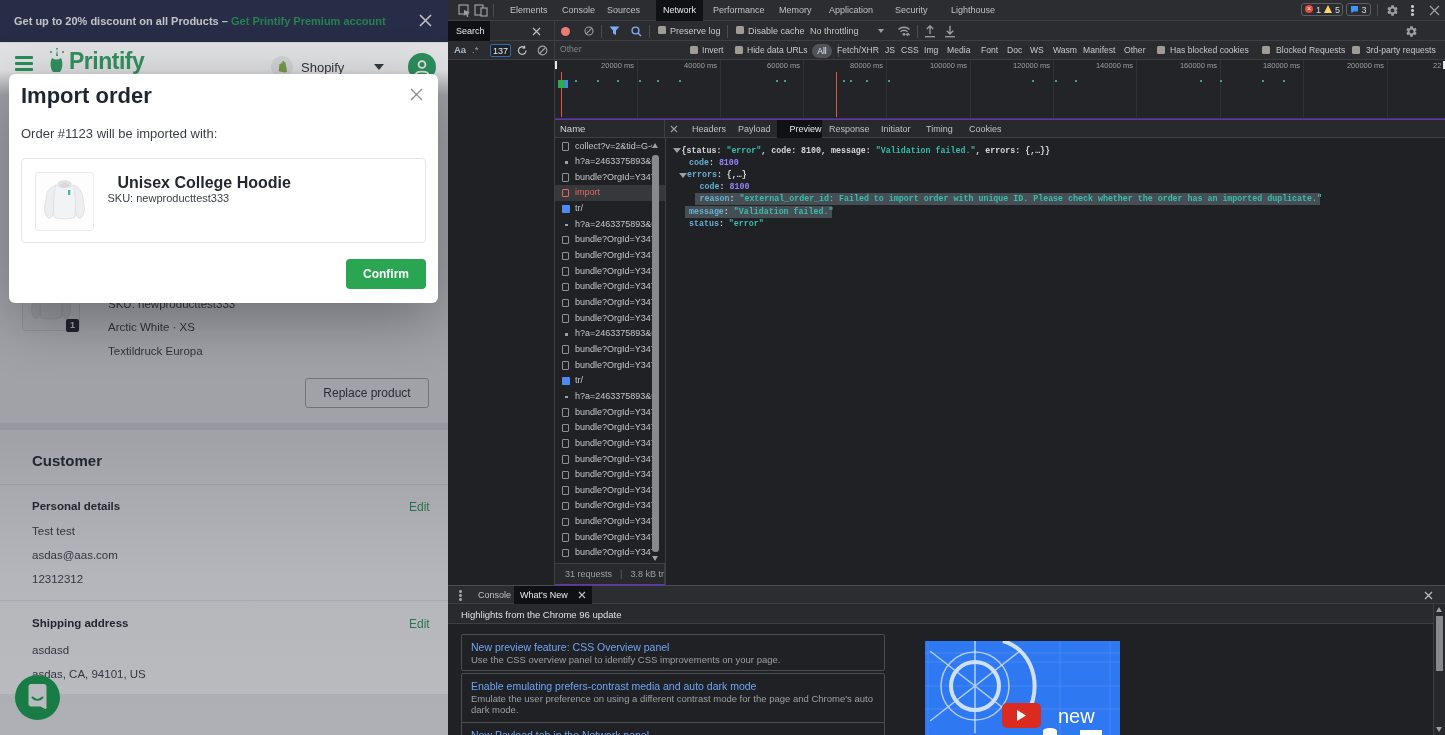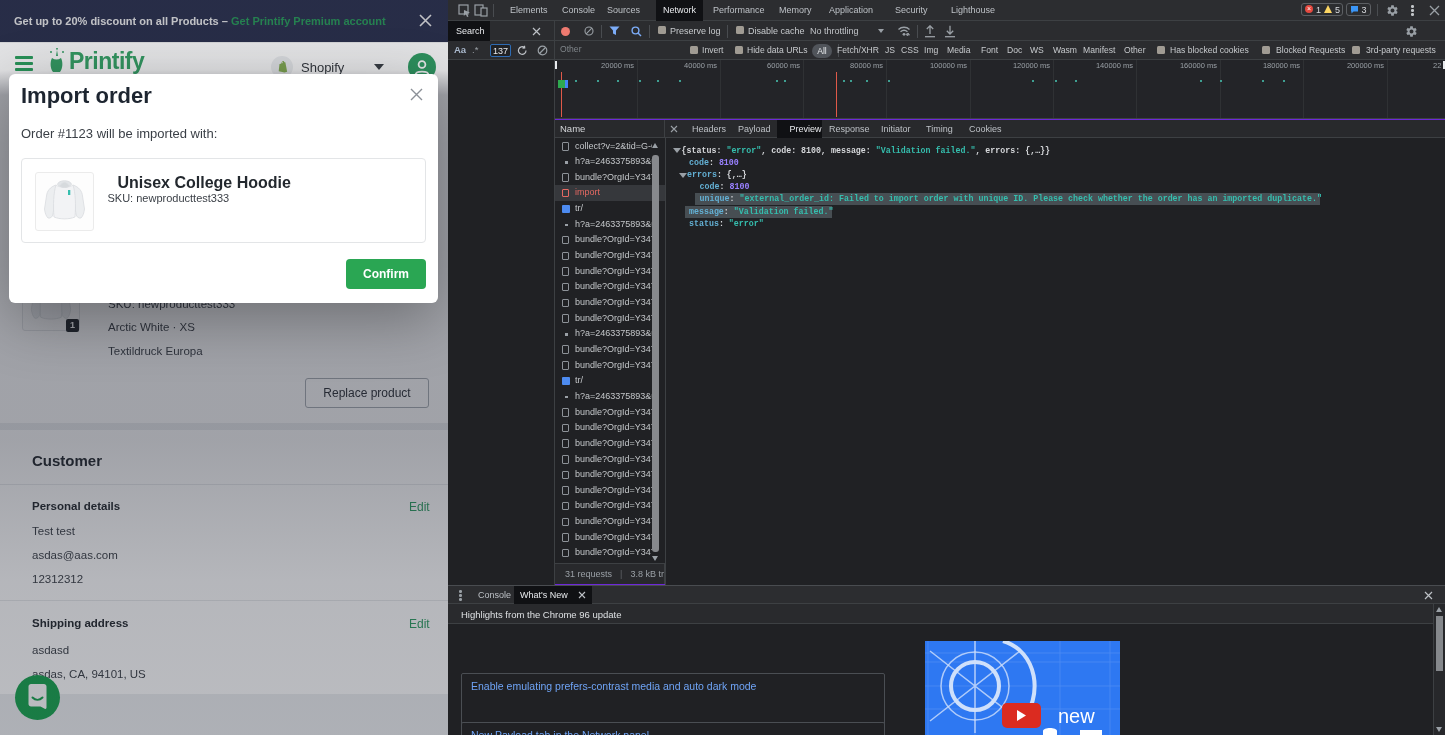--- a/index.html
+++ b/index.html
@@ -470,43 +470,48 @@
   <div class="ptab" style="left:261px">Timing</div>
   <div class="ptab" style="left:304px">Cookies</div>
  </div>
  <div id="pv">
       <div class="jh" style="left:29px;top:55.3px;width:625px"></div>
       <div class="jh" style="left:19px;top:67.5px;width:147px"></div>
       <div class="jline" style="left:15.6px;top:6.5px"><span class="jarrh"></span>{status: <span class="js">"error"</span>, code: 8100, message: <span class="js">"Validation failed."</span>, errors: {,…}}</div>
       <div class="jline" style="left:23px;top:18.7px"><span class="jk">code</span>: <span class="jn">8100</span></div>
       <div class="jline" style="left:21px;top:30.9px"><span class="jk">errors</span>: {,…}</div>
       <div class="jline" style="left:33.6px;top:43.1px"><span class="jk">code</span>: <span class="jn">8100</span></div>
-      <div class="jline" style="left:33.6px;top:55.3px"><span class="jk">unique</span>: <span class="js">"external_order_id: Failed to import order with unique ID. Please check whether the order has an imported duplicate."</span></div>
+      <div class="jline" style="left:33.6px;top:55.3px"><span class="jk">reason</span>: <span class="js">"external_order_id: Failed to import order with unique ID. Please check whether the order has an imported duplicate."</span></div>
       <div class="jline" style="left:23px;top:67.5px"><span class="jk">message</span>: <span class="js">"Validation failed."</span></div>
       <div class="jline" style="left:23px;top:79.7px"><span class="jk">status</span>: <span class="js">"error"</span></div>
       <div class="jarr" style="left:7px;top:10px"></div>
       <div class="jarr" style="left:13px;top:34.5px"></div>
     </div>
  <div id="drawer">
   <div id="drow">
    <div class="abs" style="left:11px;top:4px;width:2.5px;height:2.5px;border-radius:50%;background:#9aa0a6"></div>
         <div class="abs" style="left:11px;top:8px;width:2.5px;height:2.5px;border-radius:50%;background:#9aa0a6"></div>
         <div class="abs" style="left:11px;top:12px;width:2.5px;height:2.5px;border-radius:50%;background:#9aa0a6"></div>
    <div class="ptab" style="left:30px">Console</div>
    <div id="wntab"><span style="margin-left:6px">What's New</span><svg class="abs" style="left:64px;top:5px" width="8" height="8" viewBox="0 0 8 8">
             <path d="M1 1 L7 7 M7 1 L1 7" stroke="#bdc1c6" stroke-width="1.1"></path>
           </svg></div>
    <svg class="abs" style="left:976px;top:5px" width="9" height="9" viewBox="0 0 9 9">
           <path d="M1 1 L8 8 M8 1 L1 8" stroke="#bdc1c6" stroke-width="1.2"></path>
         </svg>
   </div>
   <div class="abs" style="left:0;top:18px;width:997px;height:20px;background:#292a2d;border-bottom:1px solid #3d4043"></div>
   <div class="abs" style="left:13px;top:23px;color:#dde0e3;font-size:9.5px">Highlights from the Chrome 96 update</div>
+  <div class="card" style="top:48px;height:37px">
+   <div class="ctitle" style="position:absolute;left:9px;top:6px">New preview feature: CSS Overview panel</div>
+   <div class="cbody" style="position:absolute;left:9px;top:20px">Use the CSS overview panel to identify CSS improvements on your page.</div>
+  </div>
   <div class="card" style="top:87px;height:54px">
    <div class="ctitle" style="position:absolute;left:9px;top:6px">Enable emulating prefers-contrast media and auto dark mode</div>
+   <div class="cbody" style="position:absolute;left:9px;top:20px;width:409px">Emulate the user preference on using a different contrast mode for the page and Chrome's auto dark mode.</div>
   </div>
   <div class="card" style="top:136px;height:37px">
    <div class="ctitle" style="position:absolute;left:9px;top:6px">New Payload tab in the Network panel</div>
   </div>
   <div class="abs" style="left:477px;top:55px;width:195px;height:95px;overflow:hidden">
    <svg width="195" height="95" viewBox="0 0 195 95">
     <rect width="195" height="95" fill="#2e78f2"></rect>
     <g stroke="#5a96f6" stroke-width="0.8" opacity="0.7">
      <line x1="3" y1="0" x2="3" y2="95"></line>
             <line x1="50" y1="0" x2="50" y2="95"></line>

